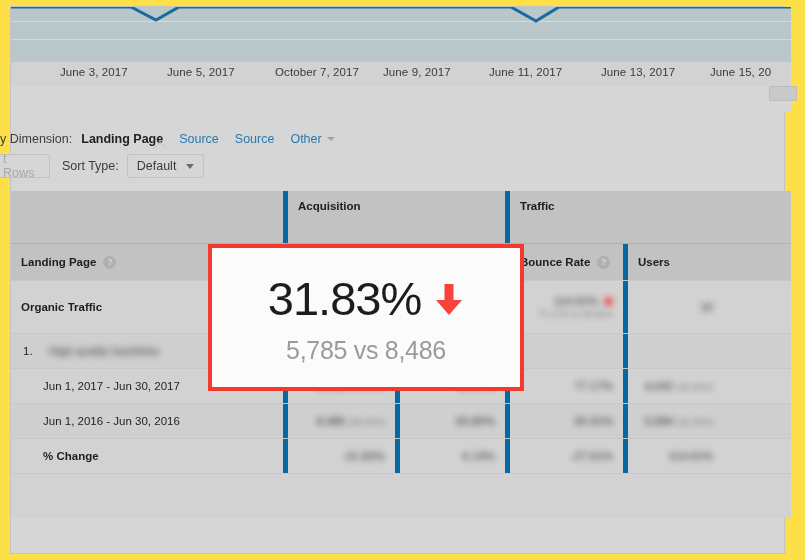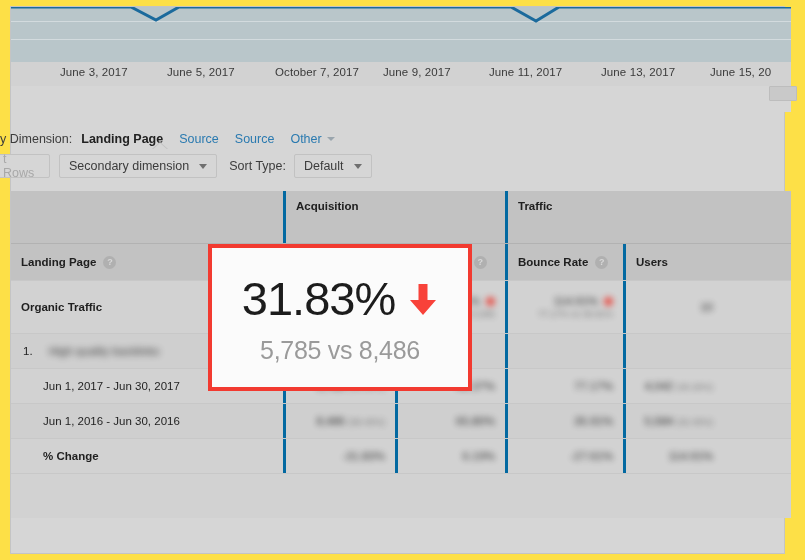--- a/index.html
+++ b/index.html
@@ -205,21 +205,21 @@
   .cell {
     box-sizing: border-box;
     display: flex;
     align-items: center;
     padding: 0 10px;
     font-size: 11.5px;
     color: #202020;
     overflow: hidden;
     white-space: nowrap;
   }
-  .vline { border-left: 3px solid #0369a1; }
+  .vline { border-left: 5px solid #0369a1; }
 
   .col-landing { width: 272px; }
   .col-sessions { width: 112px; }
   .col-newusers { width: 110px; }
   .col-bounce   { width: 118px; }
   .col-pages    { width: 100px; }
 
   .grouphead {
     align-items: flex-start;
     padding-top: 9px;
@@ -273,21 +273,21 @@
     height: 44px;
     background: #d2d2d2;
     border-top: 1px solid #c8c8c8;
   }
 
   
   #callout {
     position: absolute;
     left: 208px;
     top: 244px;
-    width: 264px;
+    width: 316px;
     height: 147px;
     background: #fbfbfb;
     border: 4px solid #f23a30;
     box-sizing: border-box;
     display: flex;
     flex-direction: column;
     align-items: center;
     justify-content: center;
     z-index: 50;
   }
@@ -344,24 +344,20 @@
     <span class="dim-link">Source</span>
     <span class="dim-link">Source</span>
     <span class="dim-link"><span>Other</span><i class="dim-caret"></i></span>
   </div>
   <div id="dim-notch"></div>
 
   <div id="controls-row">
     <div class="ctl-btn" id="plot-rows-btn">
       <span>t Rows</span>
     </div>
-    <div class="ctl-btn" id="secondary-dim-btn">
-      <span>Secondary dimension</span>
-      <i class="btn-caret"></i>
-    </div>
     <span id="sort-type-label">Sort Type:</span>
     <div class="ctl-btn" id="sort-default-btn">
       <span>Default</span>
       <i class="btn-caret"></i>
     </div>
   </div>
 
   <div id="table">
 
     <div class="thead-group">

